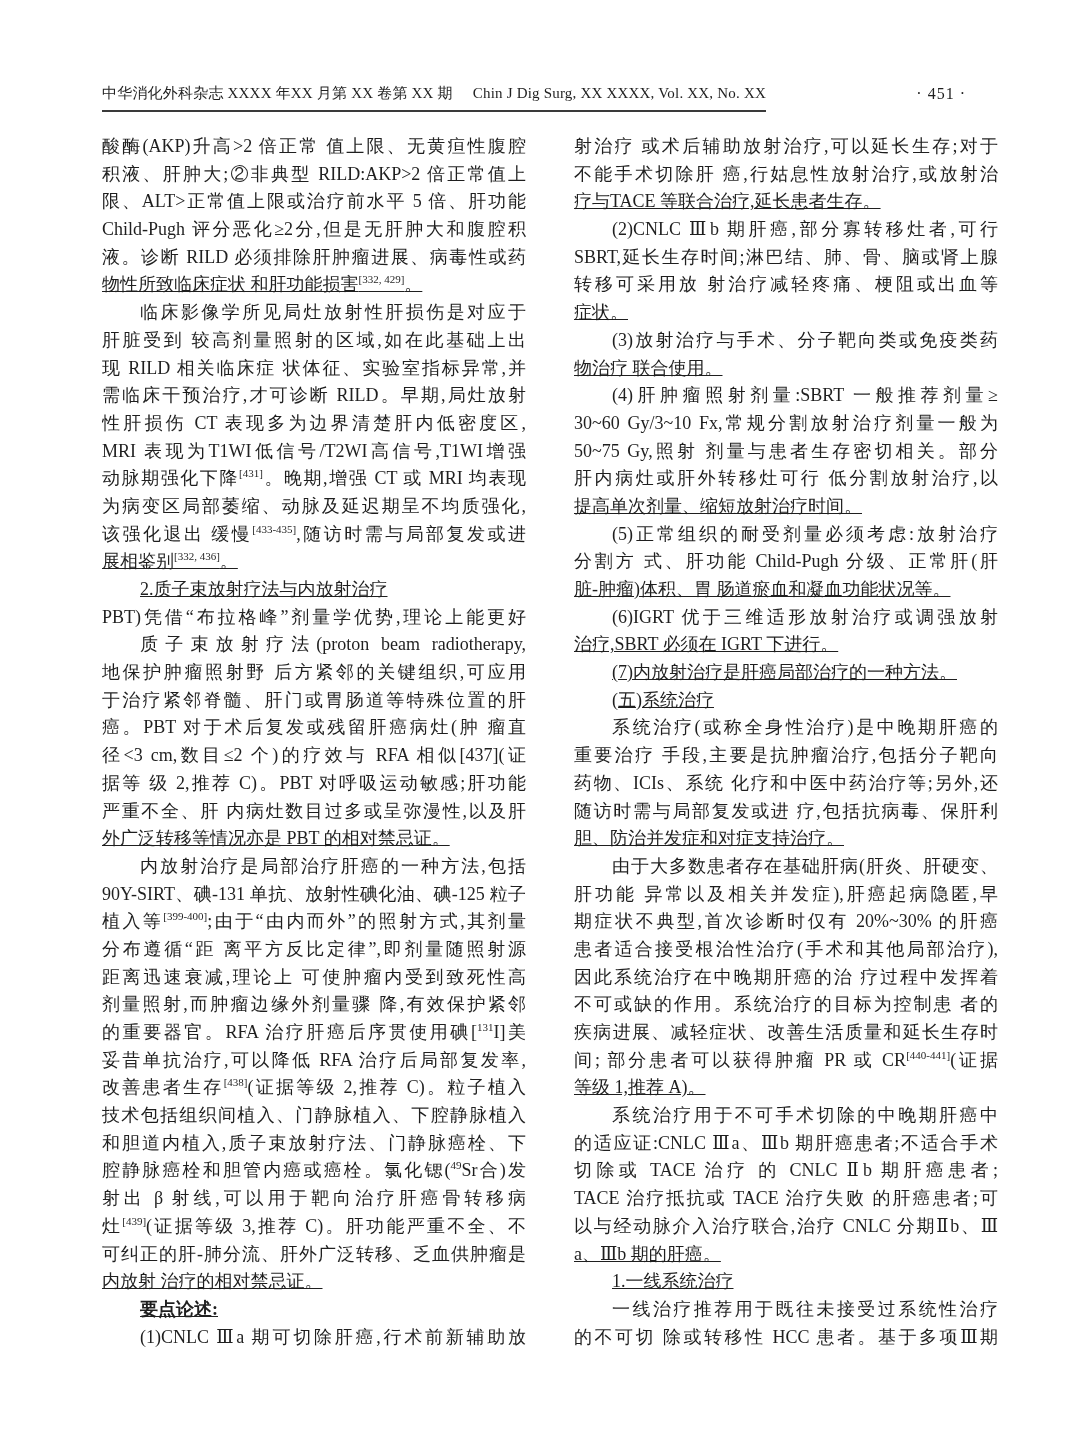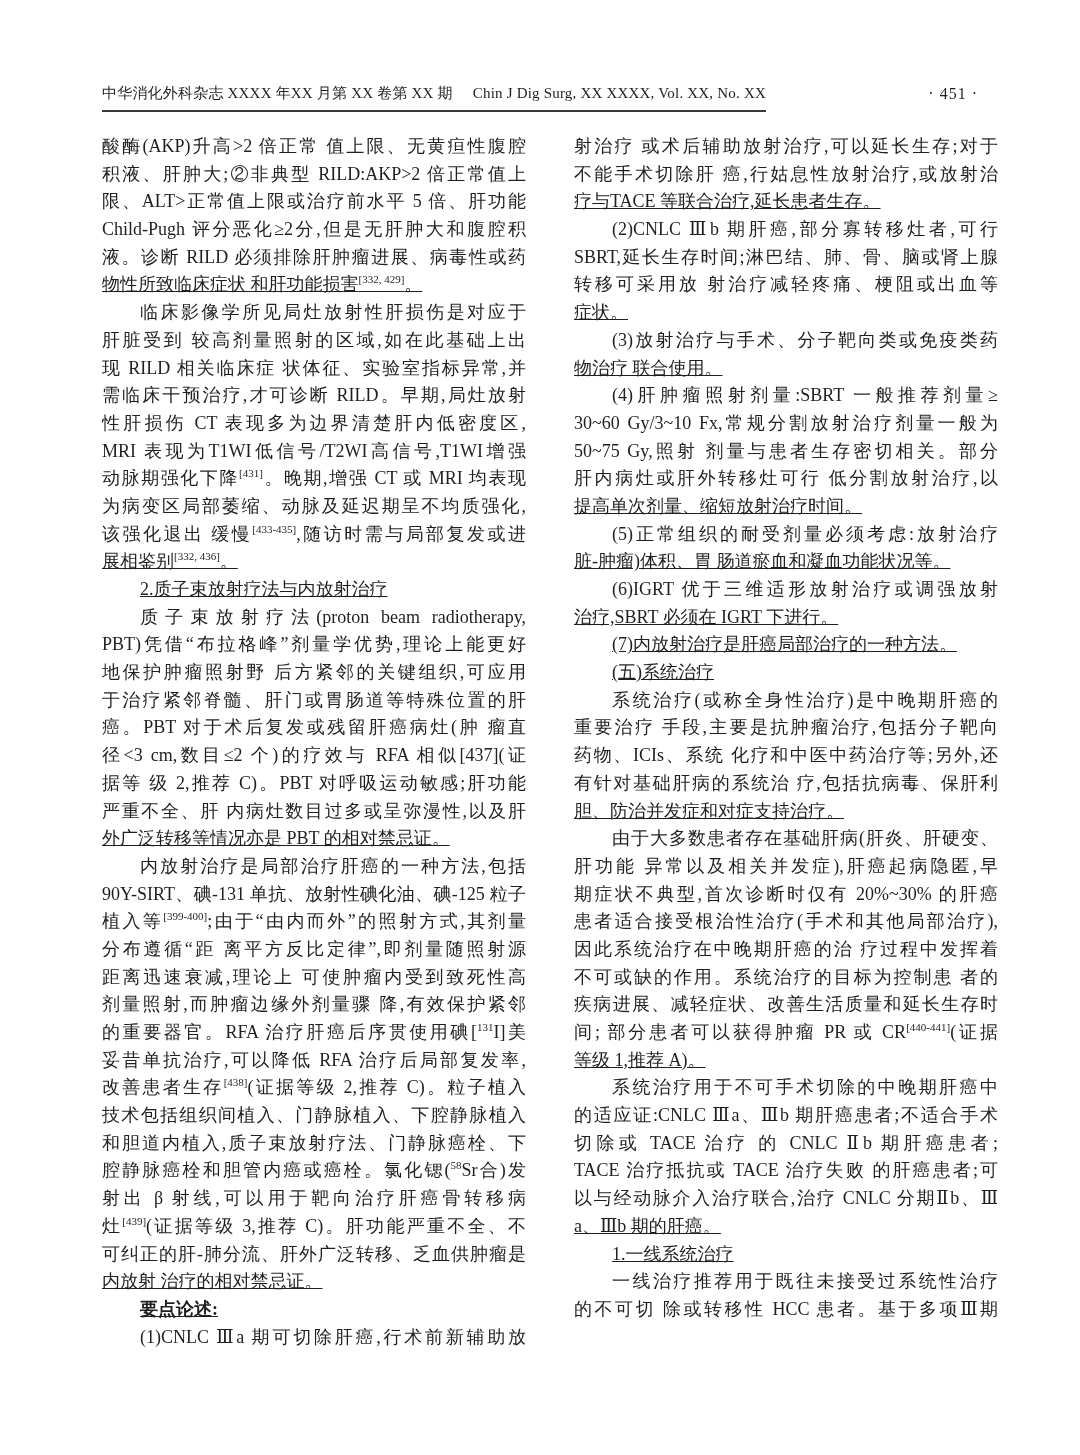--- a/index.html
+++ b/index.html
@@ -28,21 +28,21 @@
   }
   .cite {
     border-bottom: 2px solid #3a3a3a;
     padding-bottom: 7px;
   }
   .cite .en { margin-left: 16px; margin-top: 12px; }
   .pageno {
     padding-bottom: 9px;
     font-size: 16px;
     letter-spacing: 1px;
-    margin-right: 4px;
+    margin-right: 16px;
   }
   
   .columns {
     position: absolute;
     top: 133px;
     left: 102px;
     display: flex;
     gap: 48px;
   }
   .col {
@@ -92,41 +92,41 @@
         <div class="line"><span>肝脏受到 较高剂量照射的区域,如在此基础上出</span></div>
         <div class="line"><span>现 RILD 相关临床症 状体征、实验室指标异常,并</span></div>
         <div class="line"><span>需临床干预治疗,才可诊断 RILD。早期,局灶放射</span></div>
         <div class="line"><span>性肝损伤 CT 表现多为边界清楚肝内低密度区,</span></div>
         <div class="line"><span>MRI 表现为T1WI低信号/T2WI高信号,T1WI增强</span></div>
         <div class="line"><span>动脉期强化下降</span><sup>[431]</sup><span>。晚期,增强 CT 或 MRI 均表现</span></div>
         <div class="line"><span>为病变区局部萎缩、动脉及延迟期呈不均质强化,</span></div>
         <div class="line"><span>该强化退出 缓慢</span><sup>[433-435]</sup><span>,随访时需与局部复发或进</span></div>
         <div class="line end"><span>展相鉴别</span><sup>[332, 436]</sup><span>。</span></div>
         <div class="line indent end"><span>2.质子束放射疗法与内放射治疗</span></div>
+        <div class="line"><span>PBT)凭借“布拉格峰”剂量学优势,理论上能更好</span></div>
         <div class="line indent"><span>质子束放射疗法(proton beam radiotherapy,</span></div>
-        <div class="line"><span>PBT)凭借“布拉格峰”剂量学优势,理论上能更好</span></div>
         <div class="line"><span>地保护肿瘤照射野 后方紧邻的关键组织,可应用</span></div>
         <div class="line"><span>于治疗紧邻脊髓、肝门或胃肠道等特殊位置的肝</span></div>
         <div class="line"><span>癌。PBT 对于术后复发或残留肝癌病灶(肿 瘤直</span></div>
         <div class="line"><span>径&lt;3 cm,数目≤2 个)的疗效与 RFA 相似[437](证</span></div>
         <div class="line"><span>据等 级 2,推荐 C)。PBT 对呼吸运动敏感;肝功能</span></div>
         <div class="line"><span>严重不全、肝 内病灶数目过多或呈弥漫性,以及肝</span></div>
         <div class="line end"><span>外广泛转移等情况亦是 PBT 的相对禁忌证。</span></div>
         <div class="line indent"><span>内放射治疗是局部治疗肝癌的一种方法,包括</span></div>
         <div class="line"><span>90Y-SIRT、碘-131 单抗、放射性碘化油、碘-125 粒子</span></div>
         <div class="line"><span>植入等</span><sup>[399-400]</sup><span>;由于“由内而外”的照射方式,其剂量</span></div>
         <div class="line"><span>分布遵循“距 离平方反比定律”,即剂量随照射源</span></div>
         <div class="line"><span>距离迅速衰减,理论上 可使肿瘤内受到致死性高</span></div>
         <div class="line"><span>剂量照射,而肿瘤边缘外剂量骤 降,有效保护紧邻</span></div>
         <div class="line"><span>的重要器官。RFA 治疗肝癌后序贯使用碘[</span><sup>131</sup><span>I]美</span></div>
         <div class="line"><span>妥昔单抗治疗,可以降低 RFA 治疗后局部复发率,</span></div>
         <div class="line"><span>改善患者生存</span><sup>[438]</sup><span>(证据等级 2,推荐 C)。粒子植入</span></div>
         <div class="line"><span>技术包括组织间植入、门静脉植入、下腔静脉植入</span></div>
         <div class="line"><span>和胆道内植入,质子束放射疗法、门静脉癌栓、下</span></div>
-        <div class="line"><span>腔静脉癌栓和胆管内癌或癌栓。氯化锶(</span><sup>58</sup><span>Sr合)发</span></div>
+        <div class="line"><span>腔静脉癌栓和胆管内癌或癌栓。氯化锶(</span><sup>49</sup><span>Sr合)发</span></div>
         <div class="line"><span>射出 β 射线,可以用于靶向治疗肝癌骨转移病</span></div>
         <div class="line"><span>灶</span><sup>[439]</sup><span>(证据等级 3,推荐 C)。肝功能严重不全、不</span></div>
         <div class="line"><span>可纠正的肝-肺分流、肝外广泛转移、乏血供肿瘤是</span></div>
         <div class="line end"><span>内放射 治疗的相对禁忌证。</span></div>
         <div class="line indent bold end"><span>要点论述:</span></div>
         <div class="line indent"><span>(1)CNLC Ⅲa 期可切除肝癌,行术前新辅助放</span></div>
       </div>
     <div class="col" id="col-right">
         <div class="line"><span>射治疗 或术后辅助放射治疗,可以延长生存;对于</span></div>
         <div class="line"><span>不能手术切除肝 癌,行姑息性放射治疗,或放射治</span></div>
@@ -136,29 +136,30 @@
         <div class="line"><span>转移可采用放 射治疗减轻疼痛、梗阻或出血等</span></div>
         <div class="line end"><span>症状。</span></div>
         <div class="line indent"><span>(3)放射治疗与手术、分子靶向类或免疫类药</span></div>
         <div class="line end"><span>物治疗 联合使用。</span></div>
         <div class="line indent"><span>(4)肝肿瘤照射剂量:SBRT 一般推荐剂量≥</span></div>
         <div class="line"><span>30~60 Gy/3~10 Fx,常规分割放射治疗剂量一般为</span></div>
         <div class="line"><span>50~75 Gy,照射 剂量与患者生存密切相关。部分</span></div>
         <div class="line"><span>肝内病灶或肝外转移灶可行 低分割放射治疗,以</span></div>
         <div class="line end"><span>提高单次剂量、缩短放射治疗时间。</span></div>
         <div class="line indent"><span>(5)正常组织的耐受剂量必须考虑:放射治疗</span></div>
+        <div class="line"><span>分割方 式、肝功能 Child-Pugh 分级、正常肝(肝</span></div>
         <div class="line end"><span>脏-肿瘤)体积、胃 肠道瘀血和凝血功能状况等。</span></div>
         <div class="line indent"><span>(6)IGRT 优于三维适形放射治疗或调强放射</span></div>
         <div class="line end"><span>治疗,SBRT 必须在 IGRT 下进行。</span></div>
         <div class="line indent end"><span>(7)内放射治疗是肝癌局部治疗的一种方法。</span></div>
         <div class="line indent end"><span>(五)系统治疗</span></div>
         <div class="line indent"><span>系统治疗(或称全身性治疗)是中晚期肝癌的</span></div>
         <div class="line"><span>重要治疗 手段,主要是抗肿瘤治疗,包括分子靶向</span></div>
         <div class="line"><span>药物、ICIs、系统 化疗和中医中药治疗等;另外,还</span></div>
-        <div class="line"><span>有针对基础肝病的系统治 疗,包括抗病毒、保肝利</span></div>
+        <div class="line"><span>随访时需与局部复发或进 疗,包括抗病毒、保肝利</span></div>
         <div class="line end"><span>胆、防治并发症和对症支持治疗。</span></div>
         <div class="line indent"><span>由于大多数患者存在基础肝病(肝炎、肝硬变、</span></div>
         <div class="line"><span>肝功能 异常以及相关并发症),肝癌起病隐匿,早</span></div>
         <div class="line"><span>期症状不典型,首次诊断时仅有 20%~30% 的肝癌</span></div>
         <div class="line"><span>患者适合接受根治性治疗(手术和其他局部治疗),</span></div>
         <div class="line"><span>因此系统治疗在中晚期肝癌的治 疗过程中发挥着</span></div>
         <div class="line"><span>不可或缺的作用。系统治疗的目标为控制患 者的</span></div>
         <div class="line"><span>疾病进展、减轻症状、改善生活质量和延长生存时</span></div>
         <div class="line"><span>间; 部分患者可以获得肿瘤 PR 或 CR</span><sup>[440-441]</sup><span>(证据</span></div>
         <div class="line end"><span>等级 1,推荐 A)。</span></div>

